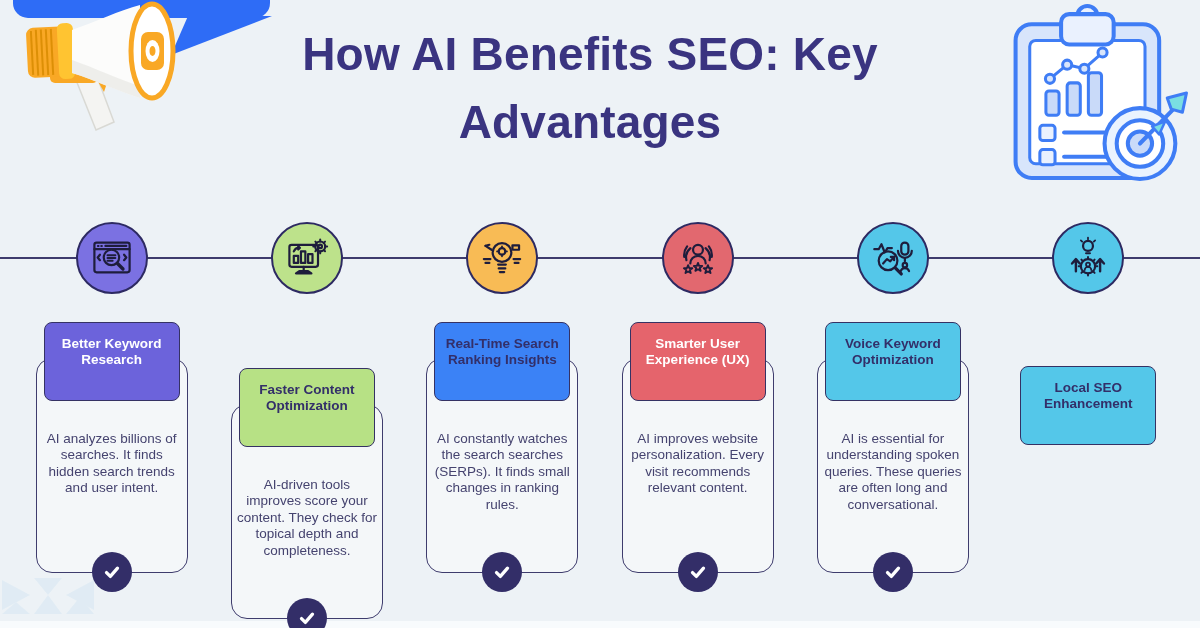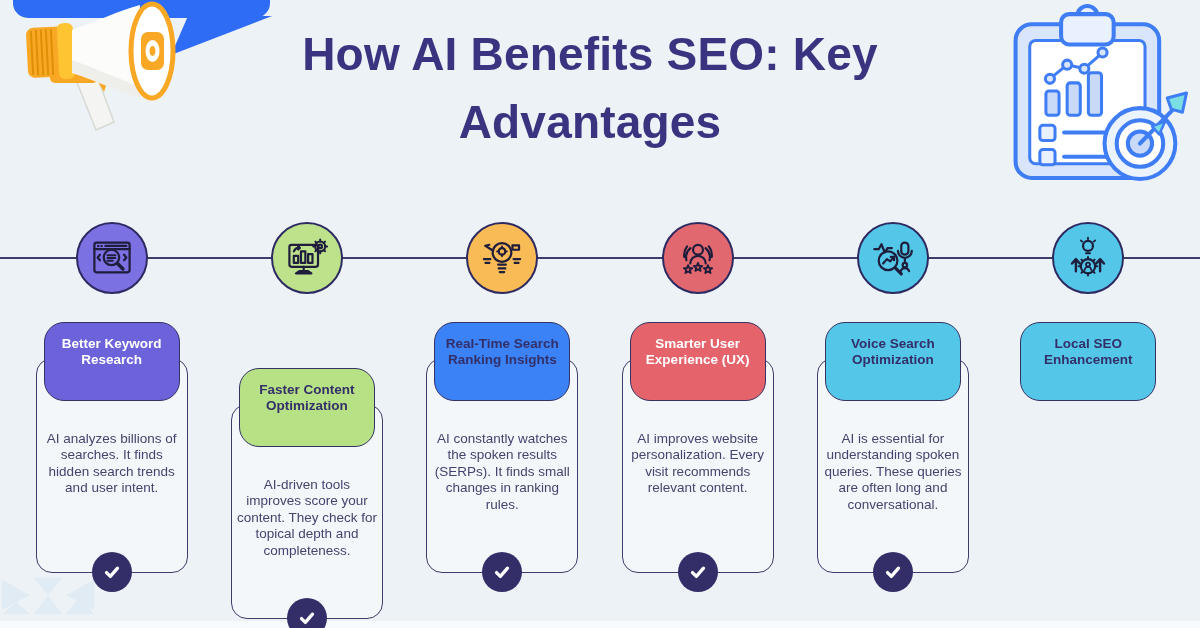--- a/index.html
+++ b/index.html
@@ -51,21 +51,21 @@
     border: 2px solid #2D2A62;
     display: flex; align-items: center; justify-content: center;
     color: #1E1D3C;
     margin-bottom: 28px;
     z-index: 3;
   }
   .icon-circle svg { width: 44px; height: 44px; }
   .head-card {
     width: 136px; min-height: 79px;
     border: 1.5px solid #353264;
-    border-radius: 20px;
+    border-radius: 8px;
     padding: 13px 6px 8px 6px;
     text-align: center;
     font-size: 13.5px; font-weight: 700; line-height: 1.18;
     z-index: 3;
     position: relative;
   }
   .outline-card {
     width: 152px; height: 215px;
     margin-top: -43px;
     border: 1.5px solid #3E3C6D;
@@ -242,21 +242,21 @@
           <line x1="3.5" y1="21" x2="9.5" y2="21"></line>
             <line x1="5" y1="24.5" x2="8.5" y2="24.5"></line>
           <line x1="30.5" y1="21" x2="36.5" y2="21"></line>
             <line x1="31.5" y1="24.5" x2="35" y2="24.5"></line>
         </svg>
       </div>
       <div class="head-card" style="background-color: #3b82f6; color: rgb(51, 47, 105);">
         <span>Real-Time Search Ranking Insights</span>
       </div>
       <div class="outline-card">
-        <div class="body-text">AI constantly watches the spoken results (SERPs). It finds small changes in ranking rules.</div>
+        <div class="body-text">AI constantly watches the search searches (SERPs). It finds small changes in ranking rules.</div>
         <div class="check-badge">
           <svg viewBox="0 0 40 40">
               <path d="M10,21 L17,28 L30,13" fill="none" stroke="#fff" stroke-width="6" stroke-linecap="round" stroke-linejoin="round"></path>
             </svg>
         </div>
       </div>
     </div>
 
     <div class="col">
       <div class="icon-circle" style="background-color: rgb(226, 104, 111);">
@@ -296,21 +296,21 @@
           <polyline points="18,19 21,19 21,22"></polyline>
           <line x1="22.5" y1="29.5" x2="27.5" y2="34.5" stroke-width="3"></line>
           <rect x="27.5" y="6" width="6.5" height="11" rx="3.2"></rect>
           <path d="M24.5,13.5 a6.3,6.3 0 0 0 12.6,0"></path>
           <line x1="30.8" y1="20" x2="30.8" y2="23"></line>
           <circle cx="30.8" cy="26.5" r="2"></circle>
           <path d="M27,32 a4,4 0 0 1 7.6,0"></path>
         </svg>
       </div>
       <div class="head-card" style="background-color: rgb(84, 199, 233); color: rgb(51, 47, 105);">
-        <span>Voice Search Optimization</span>
+        <span>Voice Keyword Optimization</span>
       </div>
       <div class="outline-card">
         <div class="body-text">AI is essential for understanding spoken queries. These queries are often long and conversational.</div>
         <div class="check-badge">
           <svg viewBox="0 0 40 40">
               <path d="M10,21 L17,28 L30,13" fill="none" stroke="#fff" stroke-width="6" stroke-linecap="round" stroke-linejoin="round"></path>
             </svg>
         </div>
       </div>
     </div>
@@ -335,21 +335,21 @@
               <line x1="26.5" y1="27.5" x2="28.5" y2="27.5"></line>
             <line x1="14" y1="21.5" x2="15.4" y2="22.9"></line>
               <line x1="24.6" y1="32.1" x2="26" y2="33.5"></line>
             <line x1="26" y1="21.5" x2="24.6" y2="22.9"></line>
               <line x1="15.4" y1="32.1" x2="14" y2="33.5"></line>
           </g>
           <circle cx="20" cy="26" r="1.8" stroke-width="1.6"></circle>
           <path d="M17,31 a3,3 0 0 1 6,0" stroke-width="1.6"></path>
         </svg>
       </div>
-      <div class="head-card" style="background-color: rgb(84, 199, 233); color: rgb(51, 47, 105);">
+      <div class="head-card" style="background-color: rgb(84, 199, 233); color: rgb(51, 47, 105); margin-top: 44px;">
         <span>Local SEO Enhancement</span>
       </div>
     </div>
 
   </div>
 
   <h1 class="title">How AI Benefits SEO: Key Advantages</h1>
 
   <svg class="deco-bottomleft" viewBox="0 0 130 56" aria-hidden="true">
     <g fill="#D9E8F3">

